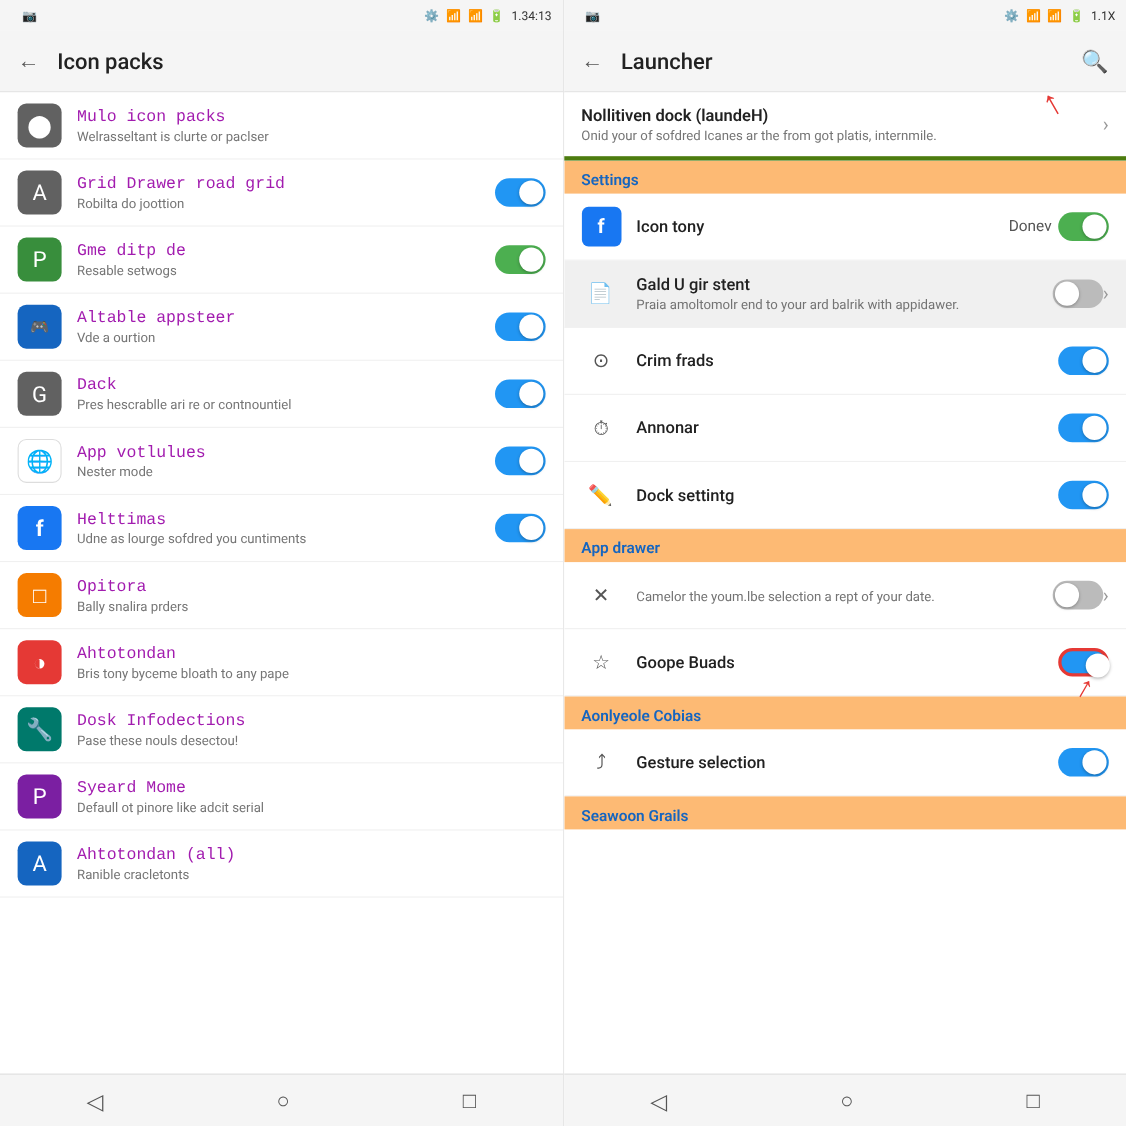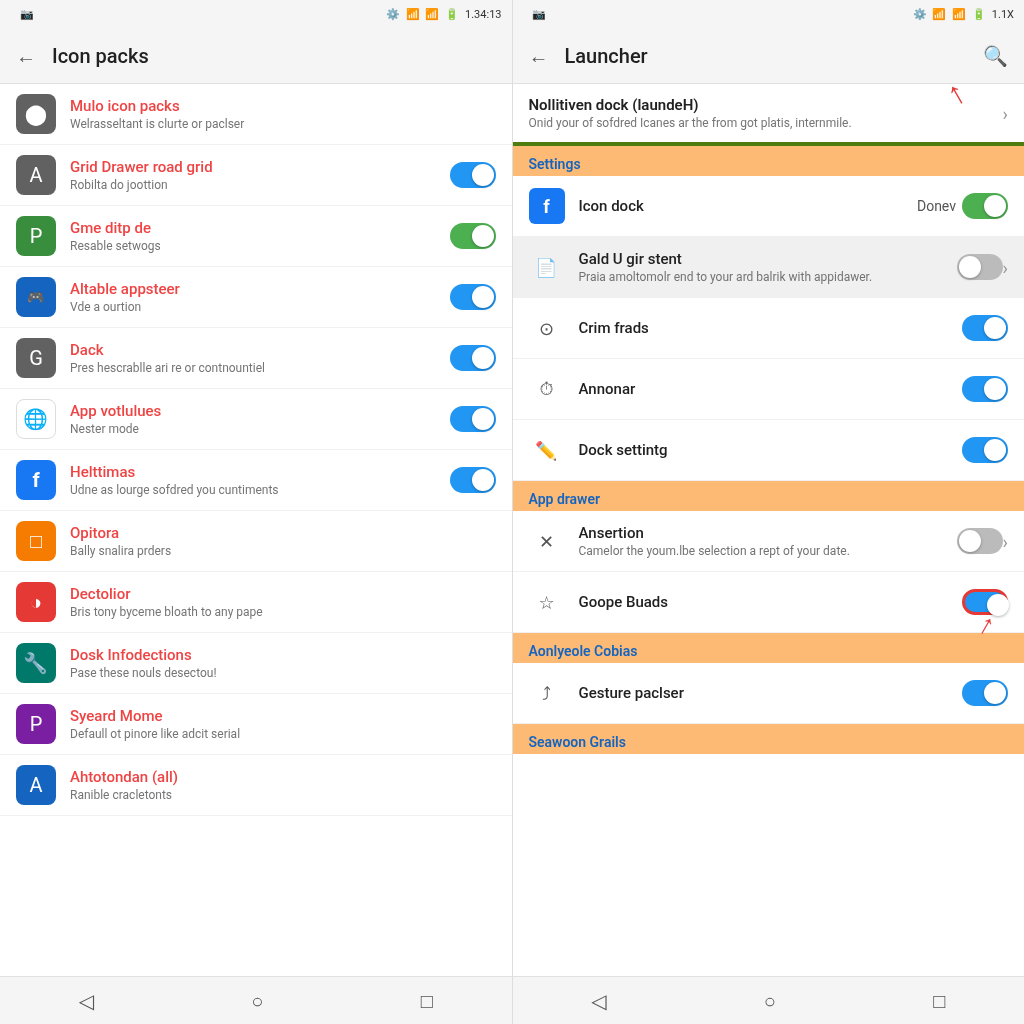--- a/index.html
+++ b/index.html
@@ -91,21 +91,22 @@
       margin-right: 14px;
       flex-shrink: 0;
       overflow: hidden;
     }
     .list-item-text {
       flex: 1;
     }
     .list-item-title {
       font-size: 15px;
       font-weight: 500;
-      color: #ef4444;
+      color: #a21caf;
+      font-family: Liberation Mono, monospace;
     }
     .list-item-subtitle {
       font-size: 12px;
       color: #757575;
       margin-top: 2px;
     }
     .toggle {
       width: 46px;
       height: 26px;
       border-radius: 13px;
@@ -332,21 +333,21 @@
       <div class="list-item-icon icon-orange">□</div>
       <div class="list-item-text">
         <div class="list-item-title">Opitora</div>
         <div class="list-item-subtitle">Bally snalira prders</div>
       </div>
     </div>
 
     <div class="list-item">
       <div class="list-item-icon icon-red">◑</div>
       <div class="list-item-text">
-        <div class="list-item-title">Dectolior</div>
+        <div class="list-item-title">Ahtotondan</div>
         <div class="list-item-subtitle">Bris tony byceme bloath to any pape</div>
       </div>
     </div>
 
     <div class="list-item">
       <div class="list-item-icon icon-teal">🔧</div>
       <div class="list-item-text">
         <div class="list-item-title">Dosk Infodections</div>
         <div class="list-item-subtitle">Pase these nouls desectou!</div>
       </div>
@@ -412,21 +413,21 @@
 
   <div class="list-scroll">
 
     <div class="section-header">
       <span>Settings</span>
     </div>
 
     <div class="settings-item">
       <div class="settings-item-icon" style="background:#1877F2;color:#fff;border-radius:6px;font-weight:bold;">f</div>
       <div class="settings-item-text">
-        <div class="settings-item-title">Icon dock</div>
+        <div class="settings-item-title">Icon tony</div>
       </div>
       <span class="settings-item-value">Donev</span>
       <div class="toggle on-green"></div>
     </div>
 
     <div class="settings-item highlighted-row">
       <div class="settings-item-icon">📄</div>
       <div class="settings-item-text">
         <div class="settings-item-title">Gald U gir stent</div>
         <div class="settings-item-subtitle">Praia amoltomolr end to your ard balrik with appidawer.</div>
@@ -459,21 +460,20 @@
       <div class="toggle on"></div>
     </div>
 
     <div class="section-header">
       <span>App drawer</span>
     </div>
 
     <div class="settings-item">
       <div class="settings-item-icon">✕</div>
       <div class="settings-item-text">
-        <div class="settings-item-title">Ansertion</div>
         <div class="settings-item-subtitle">Camelor the youm.lbe selection a rept of your date.</div>
       </div>
       <div class="toggle off"></div>
       <span class="chevron">›</span>
     </div>
 
     <div style="position:relative;">
       <div class="settings-item">
         <div class="settings-item-icon">☆</div>
         <div class="settings-item-text">
@@ -484,21 +484,21 @@
       <div style="position:absolute; bottom:-8px; right:30px; color:#e53935; font-size:28px; transform:rotate(30deg); pointer-events:none;">↑</div>
     </div>
 
     <div class="section-header">
       <span>Aonlyeole Cobias</span>
     </div>
 
     <div class="settings-item">
       <div class="settings-item-icon">⤴</div>
       <div class="settings-item-text">
-        <div class="settings-item-title">Gesture paclser</div>
+        <div class="settings-item-title">Gesture selection</div>
       </div>
       <div class="toggle on"></div>
     </div>
 
     <div class="section-header">
       <span>Seawoon Grails</span>
     </div>
 
   </div>
 

